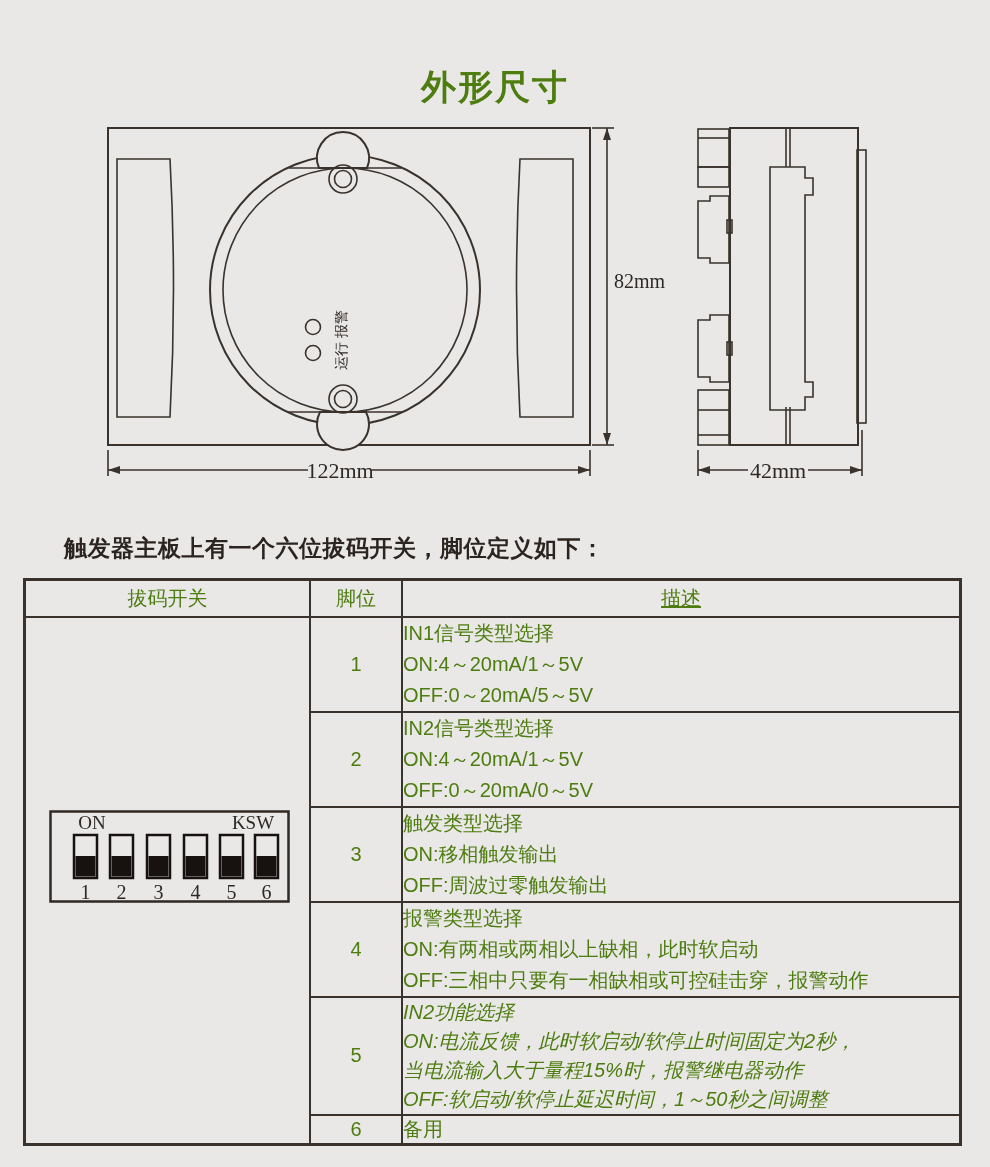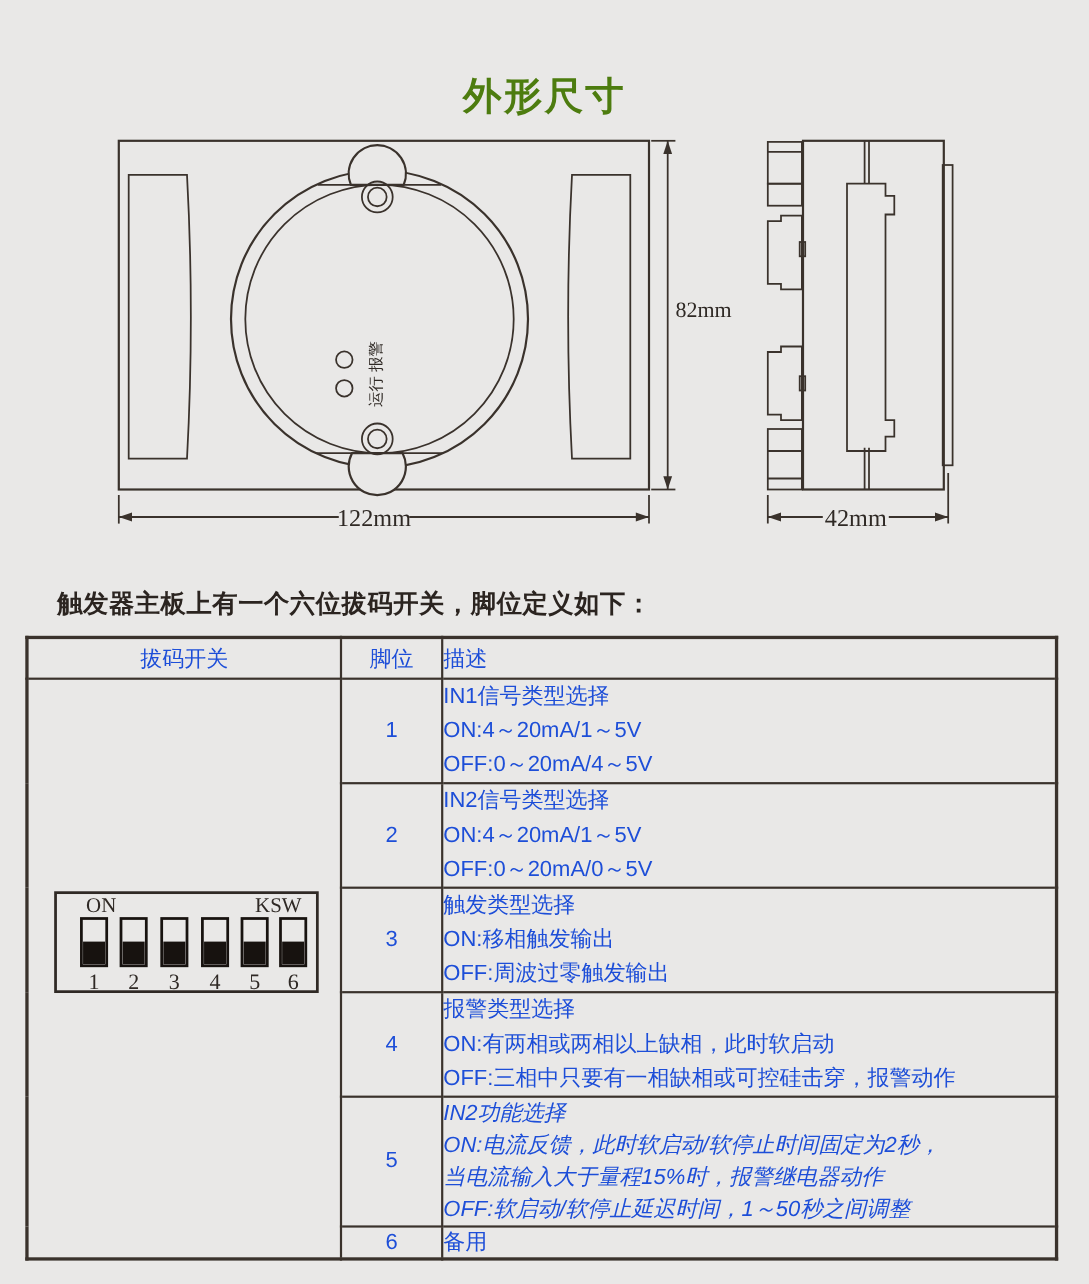--- a/index.html
+++ b/index.html
@@ -11,37 +11,37 @@
     overflow:hidden;
   }
   .page-title{
     position:absolute;top:64px;left:0;width:990px;
     text-align:center;font-size:35px;font-weight:bold;color:#4d7c0f;
     letter-spacing:2px;
   }
   .front-svg{position:absolute;left:100px;top:120px;}
   .side-svg{position:absolute;left:690px;top:120px;}
   .intro-line{
-    position:absolute;left:52px;top:533px;
+    position:absolute;left:64px;top:533px;
     font-size:23px;font-weight:bold;color:#2b2420;letter-spacing:0.5px;
   }
   table.def-table{
     position:absolute;left:23px;top:578px;
     border-collapse:collapse;table-layout:fixed;
     background:transparent;
   }
   table.def-table td{
     border:2px solid #3a322c;
-    font-size:20px;color:#1d4ed8;
+    font-size:20px;color:#4d7c0f;
     padding:0;
   }
   table.def-table{border:3px solid #3a322c;}
   td.hdr1{width:283px;text-align:center;font-size:21px;}
   td.hdr2{width:90px;text-align:center;font-size:21px;margin-top:28px;}
-  td.hdr3{width:556px;text-align:left;padding-left:30px;font-size:21px;}
+  td.hdr3{width:556px;text-align:center;padding-left:30px;font-size:21px;text-decoration:underline;}
   tr.hdr-row{height:37px;}
   tr.r3line{height:95px;}
   tr.r4line{height:116px;}
   tr.r1line{height:30px;}
   td.pin-cell{text-align:center;font-size:21px;}
   td.desc-cell{
     padding:3px 6px 0 30px;line-height:31px;white-space:pre-line;
     vertical-align:top;
   }
   td.desc-tight{line-height:29px;padding-top:1px;font-style:italic;}
@@ -167,21 +167,21 @@
         <text class="serif" x="72.5" y="89" font-size="20" text-anchor="middle">2</text>
         <text class="serif" x="109.5" y="89" font-size="20" text-anchor="middle">3</text>
         <text class="serif" x="146.5" y="89" font-size="20" text-anchor="middle">4</text>
         <text class="serif" x="182.5" y="89" font-size="20" text-anchor="middle">5</text>
         <text class="serif" x="217.5" y="89" font-size="20" text-anchor="middle">6</text>
       </svg>
     </td>
     <td class="pin-cell">1</td>
     <td class="desc-cell">IN1信号类型选择
 ON:4～20mA/1～5V
-OFF:0～20mA/4～5V</td>
+OFF:0～20mA/5～5V</td>
   </tr>
   <tr class="r3line">
     <td class="pin-cell">2</td>
     <td class="desc-cell">IN2信号类型选择
 ON:4～20mA/1～5V
 OFF:0～20mA/0～5V</td>
   </tr>
   <tr class="r3line">
     <td class="pin-cell">3</td>
     <td class="desc-cell">触发类型选择

